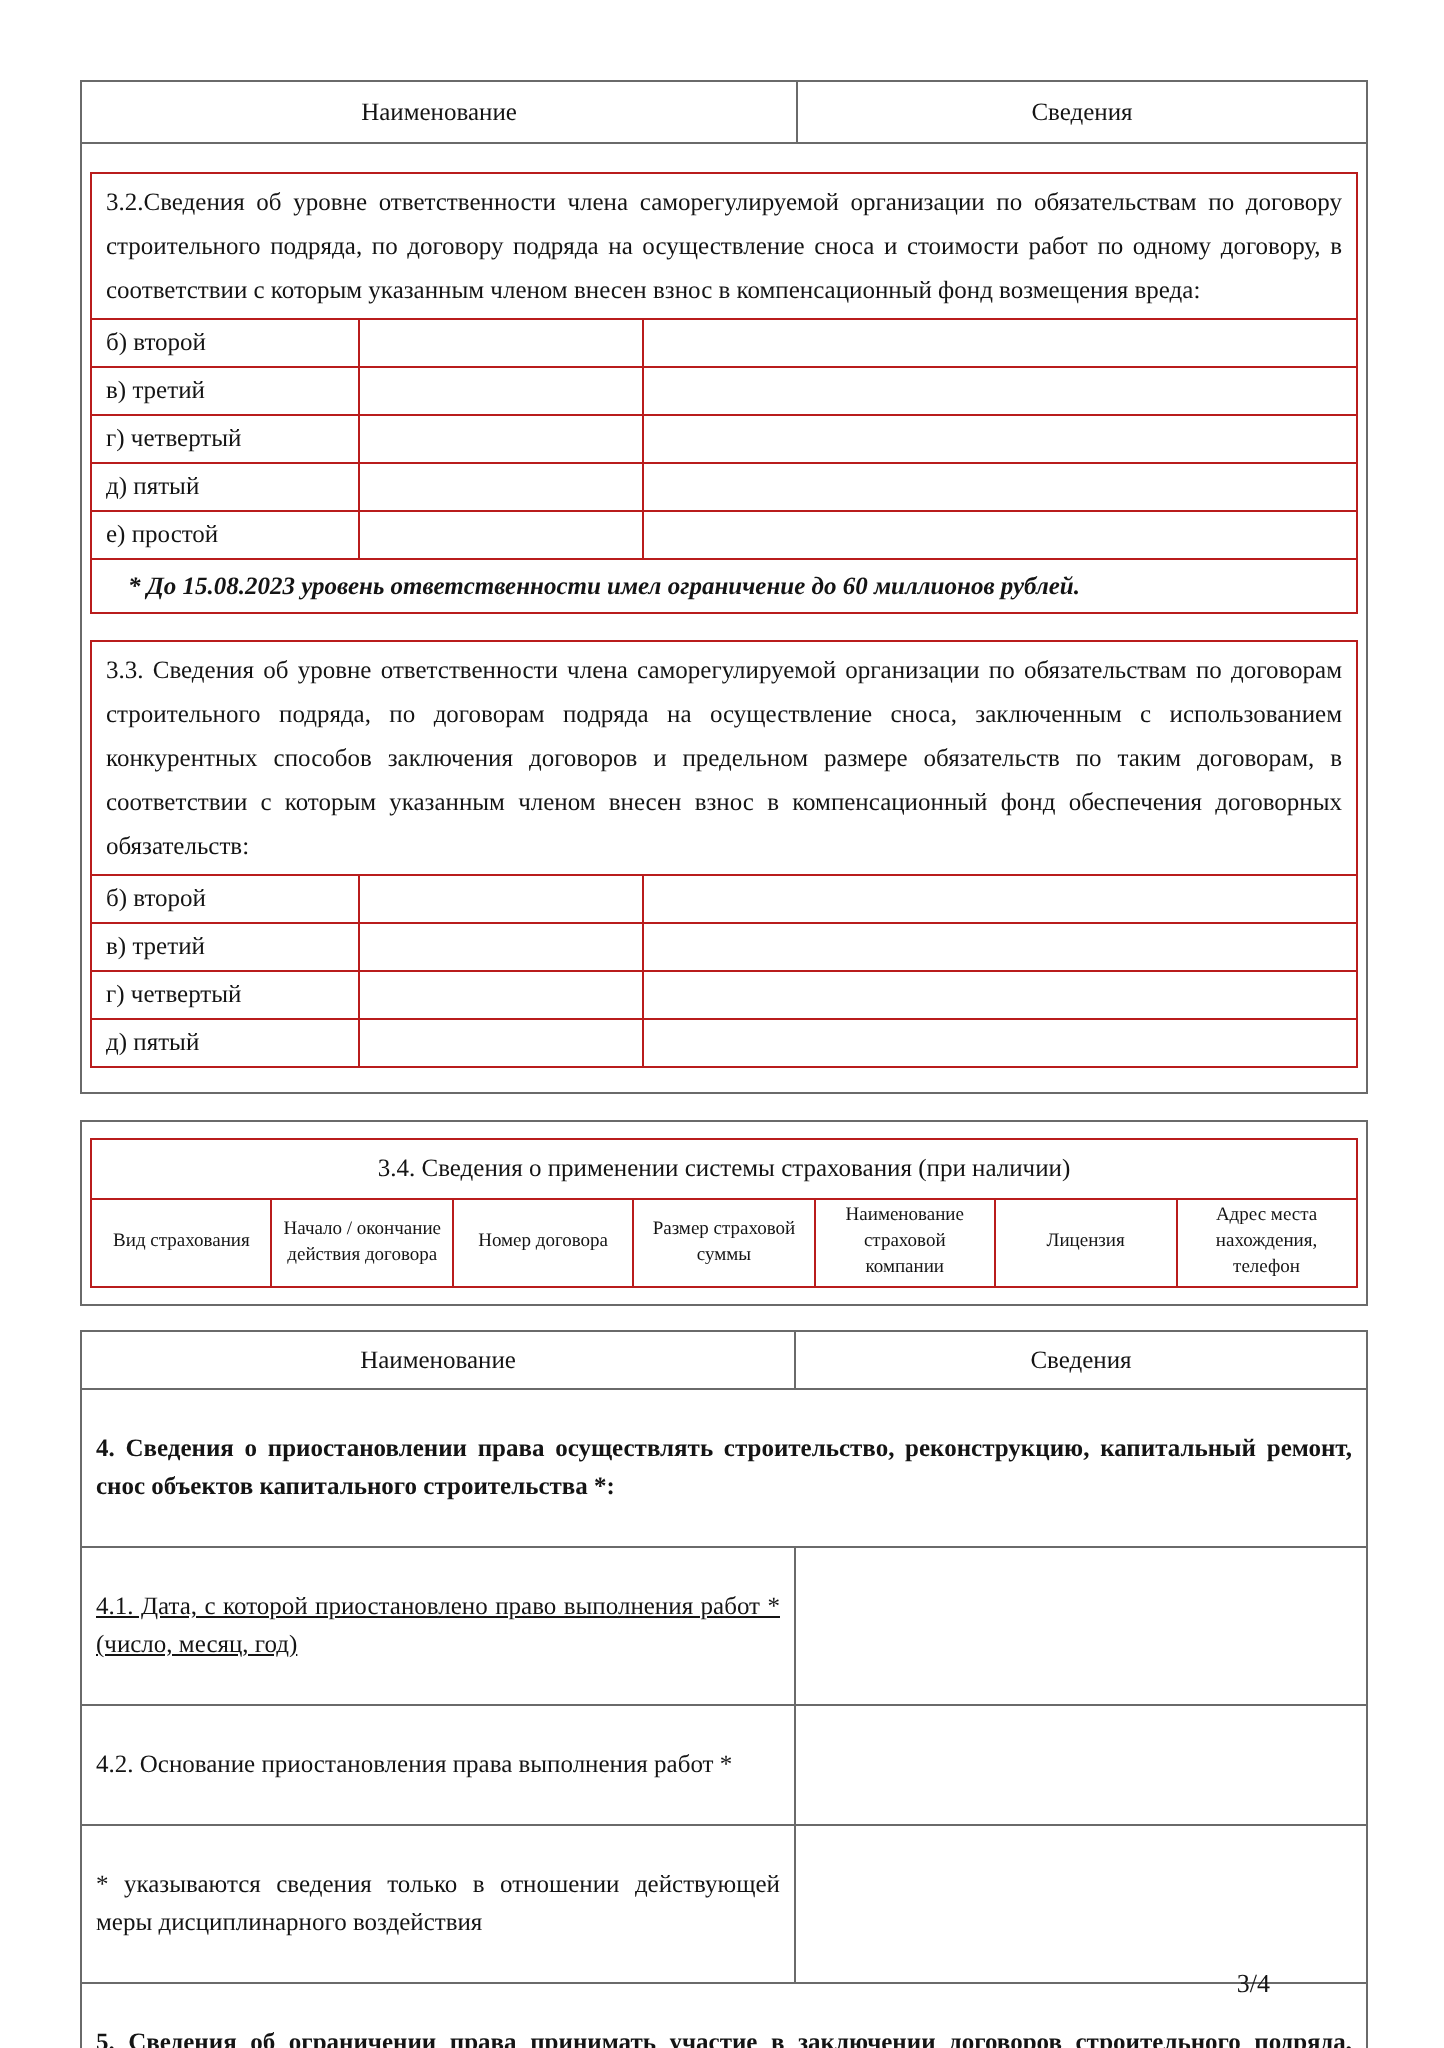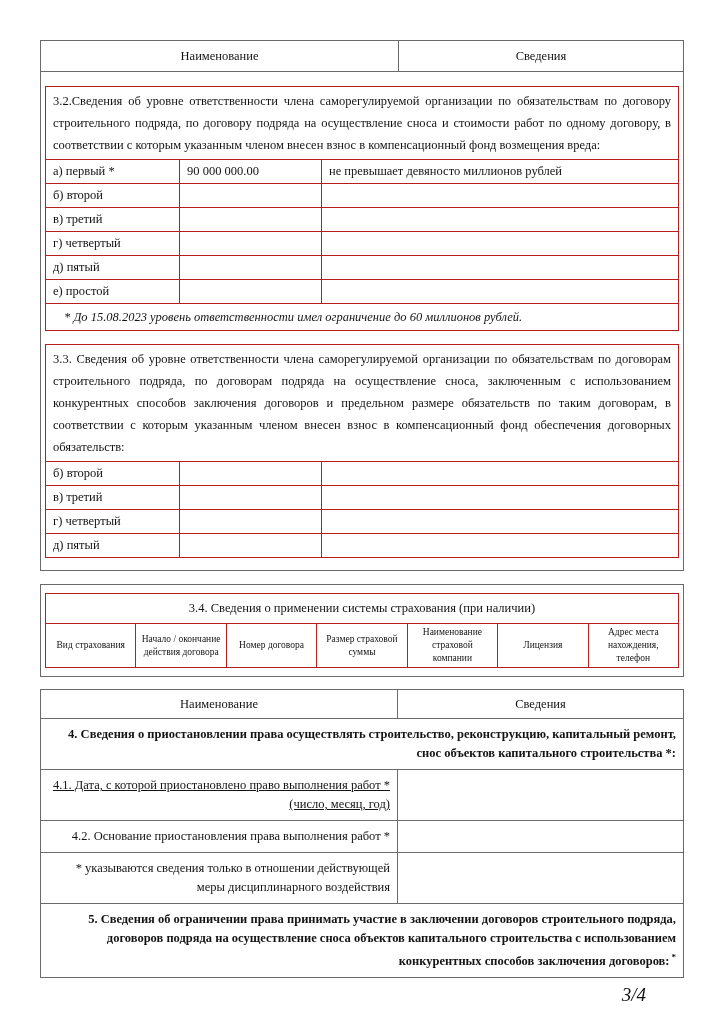--- a/index.html
+++ b/index.html
@@ -24,36 +24,36 @@
   .two-col-header .hc.right{flex:1;}
 
   .frame-body{padding:14px 4px 12px 4px;}
   .gap13{height:13px;}
 
   
   table.inner{width:100%;border-collapse:collapse;table-layout:fixed;}
   table.inner td{border:1px solid #b91c1c;vertical-align:middle;}
   .t3 td{height:23px;padding:0 7px;}
   .t3 td.title{line-height:22px;padding:3px 7px;text-align:justify;height:auto;}
-  .t3 td.footnote{height:26px;font-style:italic;padding-left:18px;}
+  .t3 td.footnote{height:26px;font-style:italic;padding-left:18px;font-weight:bold;}
 
   .t34 td.t34title{height:25px;padding:2px 7px;text-align:center;}
   .t34 tr.t34hdr td{height:38px;font-size:9.5px;line-height:13px;text-align:center;padding:2px 5px;}
 
   
   table.frame3{box-sizing:border-box;width:644px;margin-left:40px;border-collapse:collapse;table-layout:fixed;}
-  table.frame3 td{border:1px solid #6a6a6a;vertical-align:middle;padding:6px 7px;}
+  table.frame3 td{border:1px solid #6a6a6a;vertical-align:middle;padding:20px 7px;}
   table.frame3 tr.hdr2 td{height:24px;text-align:center;padding:2px;}
   table.frame3 td.bold{font-weight:bold;}
   .just{text-align:justify;}
-  table.frame3 td{line-height:19px;text-align:right;}
+  table.frame3 td{line-height:19px;}
   .r41-cell{line-height:19px;text-decoration:underline;}
   sup.ast{font-size:9px;vertical-align:super;margin-left:2px;}
 
-  .page-number{position:absolute;top:984px;right:8px;font-size:19px;font-style:italic;}
+  .page-number{position:absolute;top:984px;right:19px;font-size:13px;}
 </style>
 </head>
 <body>
 
 <div class="page">
 
   <div class="frame frame1">
     <div class="two-col-header">
       <div class="hc left">Наименование</div>
       <div class="hc right">Сведения</div>
@@ -62,25 +62,20 @@
 
       <table class="inner t3">
         <colgroup>
             <col style="width:134px">
             <col style="width:142px">
             <col>
           </colgroup>
         <tbody>
             <tr>
           <td colspan="3" class="title">3.2.Сведения об уровне ответственности члена саморегулируемой организации по обязательствам по договору строительного подряда, по договору подряда на осуществление сноса и стоимости работ по одному договору, в соответствии с которым указанным членом внесен взнос в компенсационный фонд возмещения вреда:</td>
-        </tr>
-        <tr>
-          <td>а) первый *</td>
-          <td>90 000 000.00</td>
-          <td>не превышает девяносто миллионов рублей</td>
         </tr>
         <tr>
           <td>б) второй</td>
           <td></td>
           <td></td>
         </tr>
         <tr>
           <td>в) третий</td>
           <td></td>
           <td></td>

